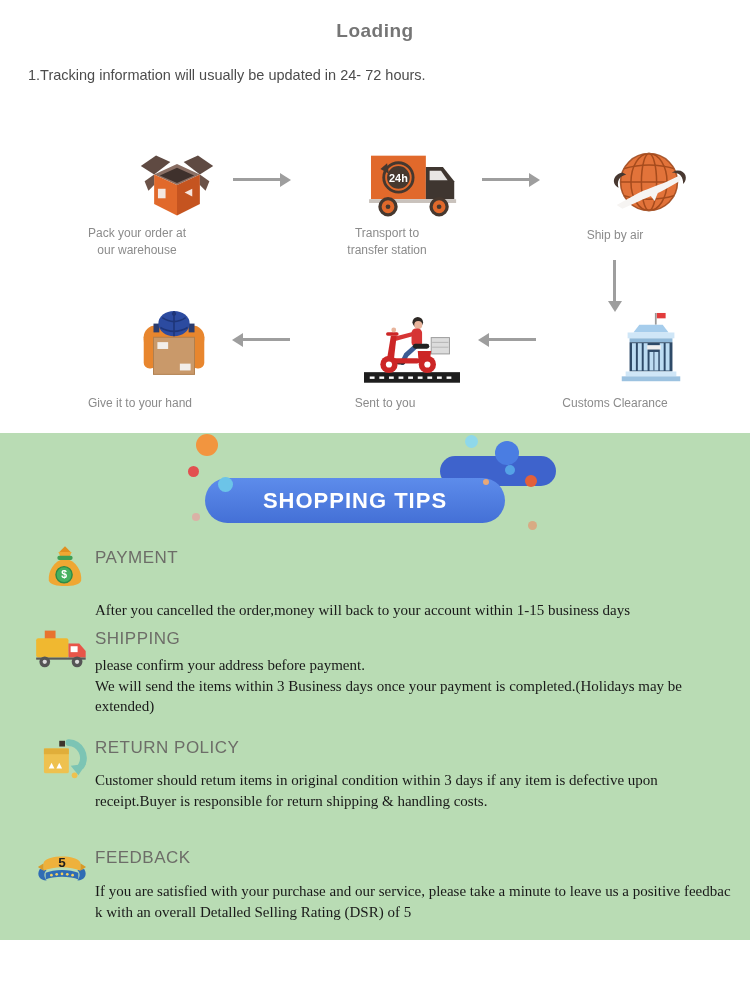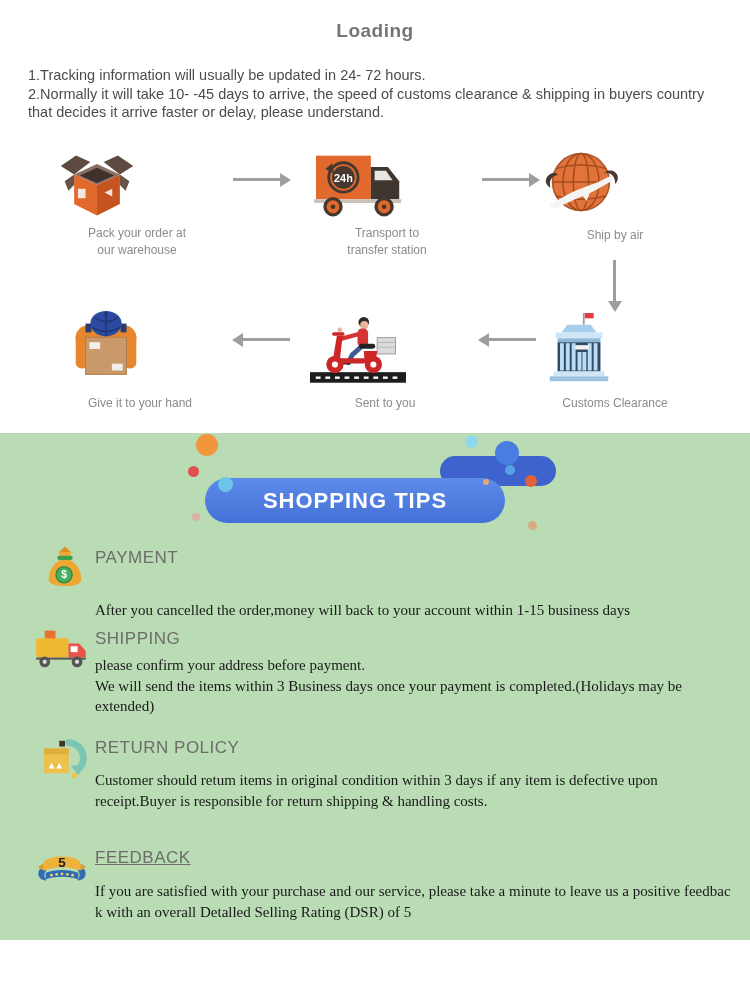--- a/index.html
+++ b/index.html
@@ -11,21 +11,21 @@
   .loading-title {
     position:absolute; top:20px; left:0; width:750px; text-align:center;
     font-size:19px; font-weight:bold; color:#757575; letter-spacing:.5px;
   }
   .loading-notes {
     position:absolute; top:66px; left:28px; width:692px;
     font-size:14.5px; color:#4c4c4c; line-height:18.5px;
   }
   .loading-notes p { margin:0; }
   .step { position:absolute; text-align:center; }
-  .step-iconwrap { display:flex; align-items:flex-end; justify-content:flex-start; }
+  .step-iconwrap { display:flex; align-items:flex-end; justify-content:flex-end; }
   .step-label {
     margin-top:5px; font-size:12px; color:#8b8b8b; line-height:17px; white-space:pre-line;
   }
   .arrow { position:absolute; background:#9e9e9e; }
   .arrow-h { height:3px; }
   .arrow-right::after {
     content:""; position:absolute; right:-10px; top:-5.5px; width:0; height:0;
     border-left:11px solid #9e9e9e; border-top:7px solid transparent; border-bottom:7px solid transparent;
   }
   .arrow-left::before {
@@ -64,21 +64,20 @@
 </style>
 </head>
 <body>
 
 <div class="page">
 
   <div class="loading-title">Loading</div>
 
   <div class="loading-notes">
     <p>1.Tracking information will usually be updated in 24- 72 hours.</p>
-    <p>2.Normally it will take 10- -45 days to arrive, the speed of customs clearance &amp; shipping in buyers country that decides it arrive faster or delay, please understand.</p>
   </div>
 
   <div class="step" style="left:57px; top:146px; width:160px;">
     <div class="step-iconwrap" style="height:74px;">
       <svg width="80" height="72" viewBox="0 0 84 74">
         <polygon points="42,16 18,27 42,38 66,27" fill="#8a6f64"></polygon>
         <polygon points="42,20 24,28 42,36 60,28" fill="#3f312c"></polygon>
         <polygon points="18,27 4,18 20,7 35,14" fill="#5f4a42"></polygon>
         <polygon points="66,27 80,18 64,7 49,14" fill="#5f4a42"></polygon>
         <polygon points="18,27 42,38 42,70 18,58" fill="#e1692b"></polygon>
@@ -309,21 +308,21 @@
         <text x="27" y="20" font-size="14" font-weight="bold" fill="#1e1e1e" text-anchor="middle">5</text>
         <g fill="#f5d060">
           <circle cx="16" cy="28.5" r="1.4"></circle>
             <circle cx="21.5" cy="27.6" r="1.4"></circle>
           <circle cx="27" cy="27.2" r="1.4"></circle>
             <circle cx="32.5" cy="27.6" r="1.4"></circle>
           <circle cx="38" cy="28.5" r="1.4"></circle>
         </g>
       </svg>
     </div>
-    <div class="tip-title" style="top:415px;text-decoration:underline;">FEEDBACK</div>
+    <div class="tip-title" style="top:415px;">FEEDBACK</div>
     <div class="tip-text" style="top:448px; width:640px;">
       <p>If you are satisfied with your purchase and our service, please take a minute to leave us a positive feedbac k with an overall Detalled Selling Rating (DSR) of 5</p>
     </div>
 
     <div class="note">Note:Rating below 5 may lead us a bad standing situation.</div>
 
     <div class="white-patch" style="left:60px; top:555px; width:28px; height:12px;"></div>
   </div>
 
 </div>

